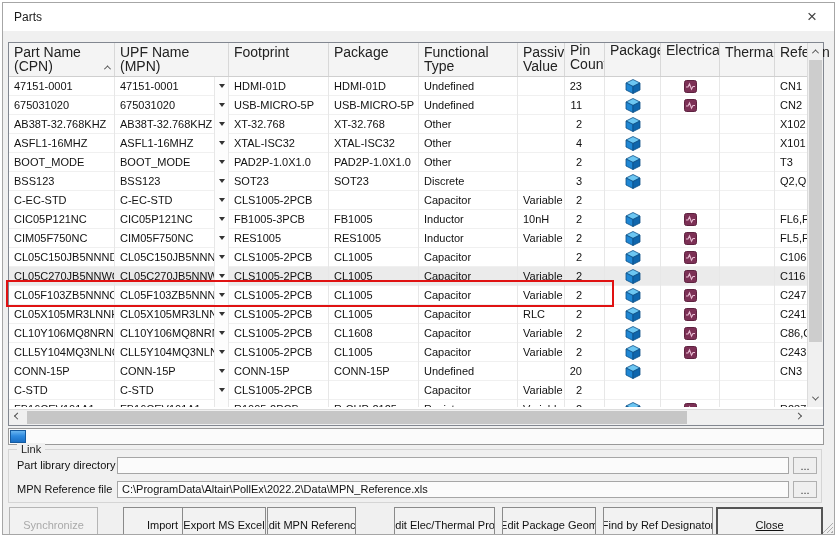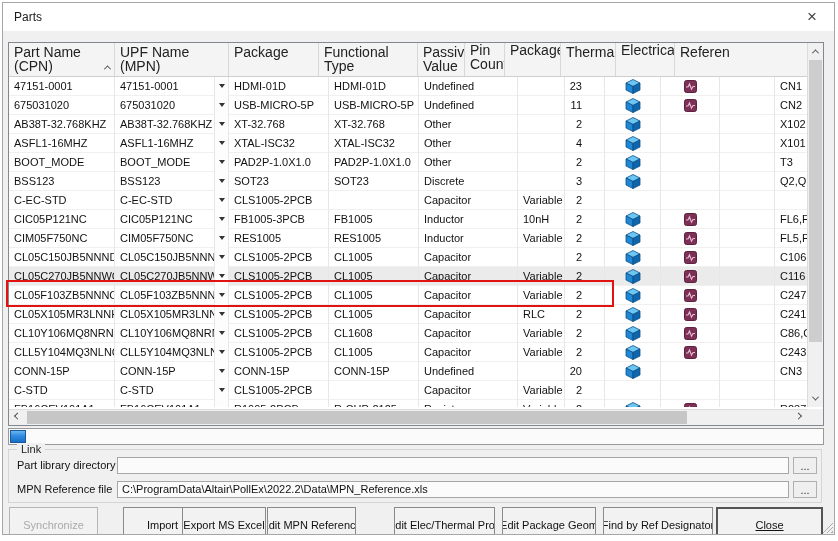--- a/index.html
+++ b/index.html
@@ -117,29 +117,30 @@
     <span class="close-x">×</span>
   </div>
 
   <div class="grid">
     <div class="thead">
       <div class="th c-cpn">Part Name
 (CPN)</div>
       <span class="sort-caret chev up" style="position:absolute;left:96px;top:22px;"></span>
       <div class="th c-mpnh">UPF Name
 (MPN)</div>
+      <div class="th c-fp">Footprint</div>
       <div class="th c-pkg">Package</div>
       <div class="th c-ft">Functional Type</div>
       <div class="th c-pv">Passive
 Value</div>
       <div class="th c-pin" style="text-align:left;padding-left:5px;">Pin
 Count</div>
       <div class="th c-pki" style="display:block;padding-left:5px;">Package</div>
+      <div class="th c-eli" style="display:block;padding-left:5px;">Electrical</div>
       <div class="th c-th">Thermal</div>
-      <div class="th c-eli" style="display:block;padding-left:5px;">Electrical</div>
       <div class="th c-ref">Referen</div>
     </div>
 
     <div class="tbody">
         <div class="tr">
     <div class="td c-cpn">47151-0001</div>
     <div class="td c-mpn">47151-0001</div>
     <div class="td c-arr">
             <span class="dd-arrow"></span>
           </div>

